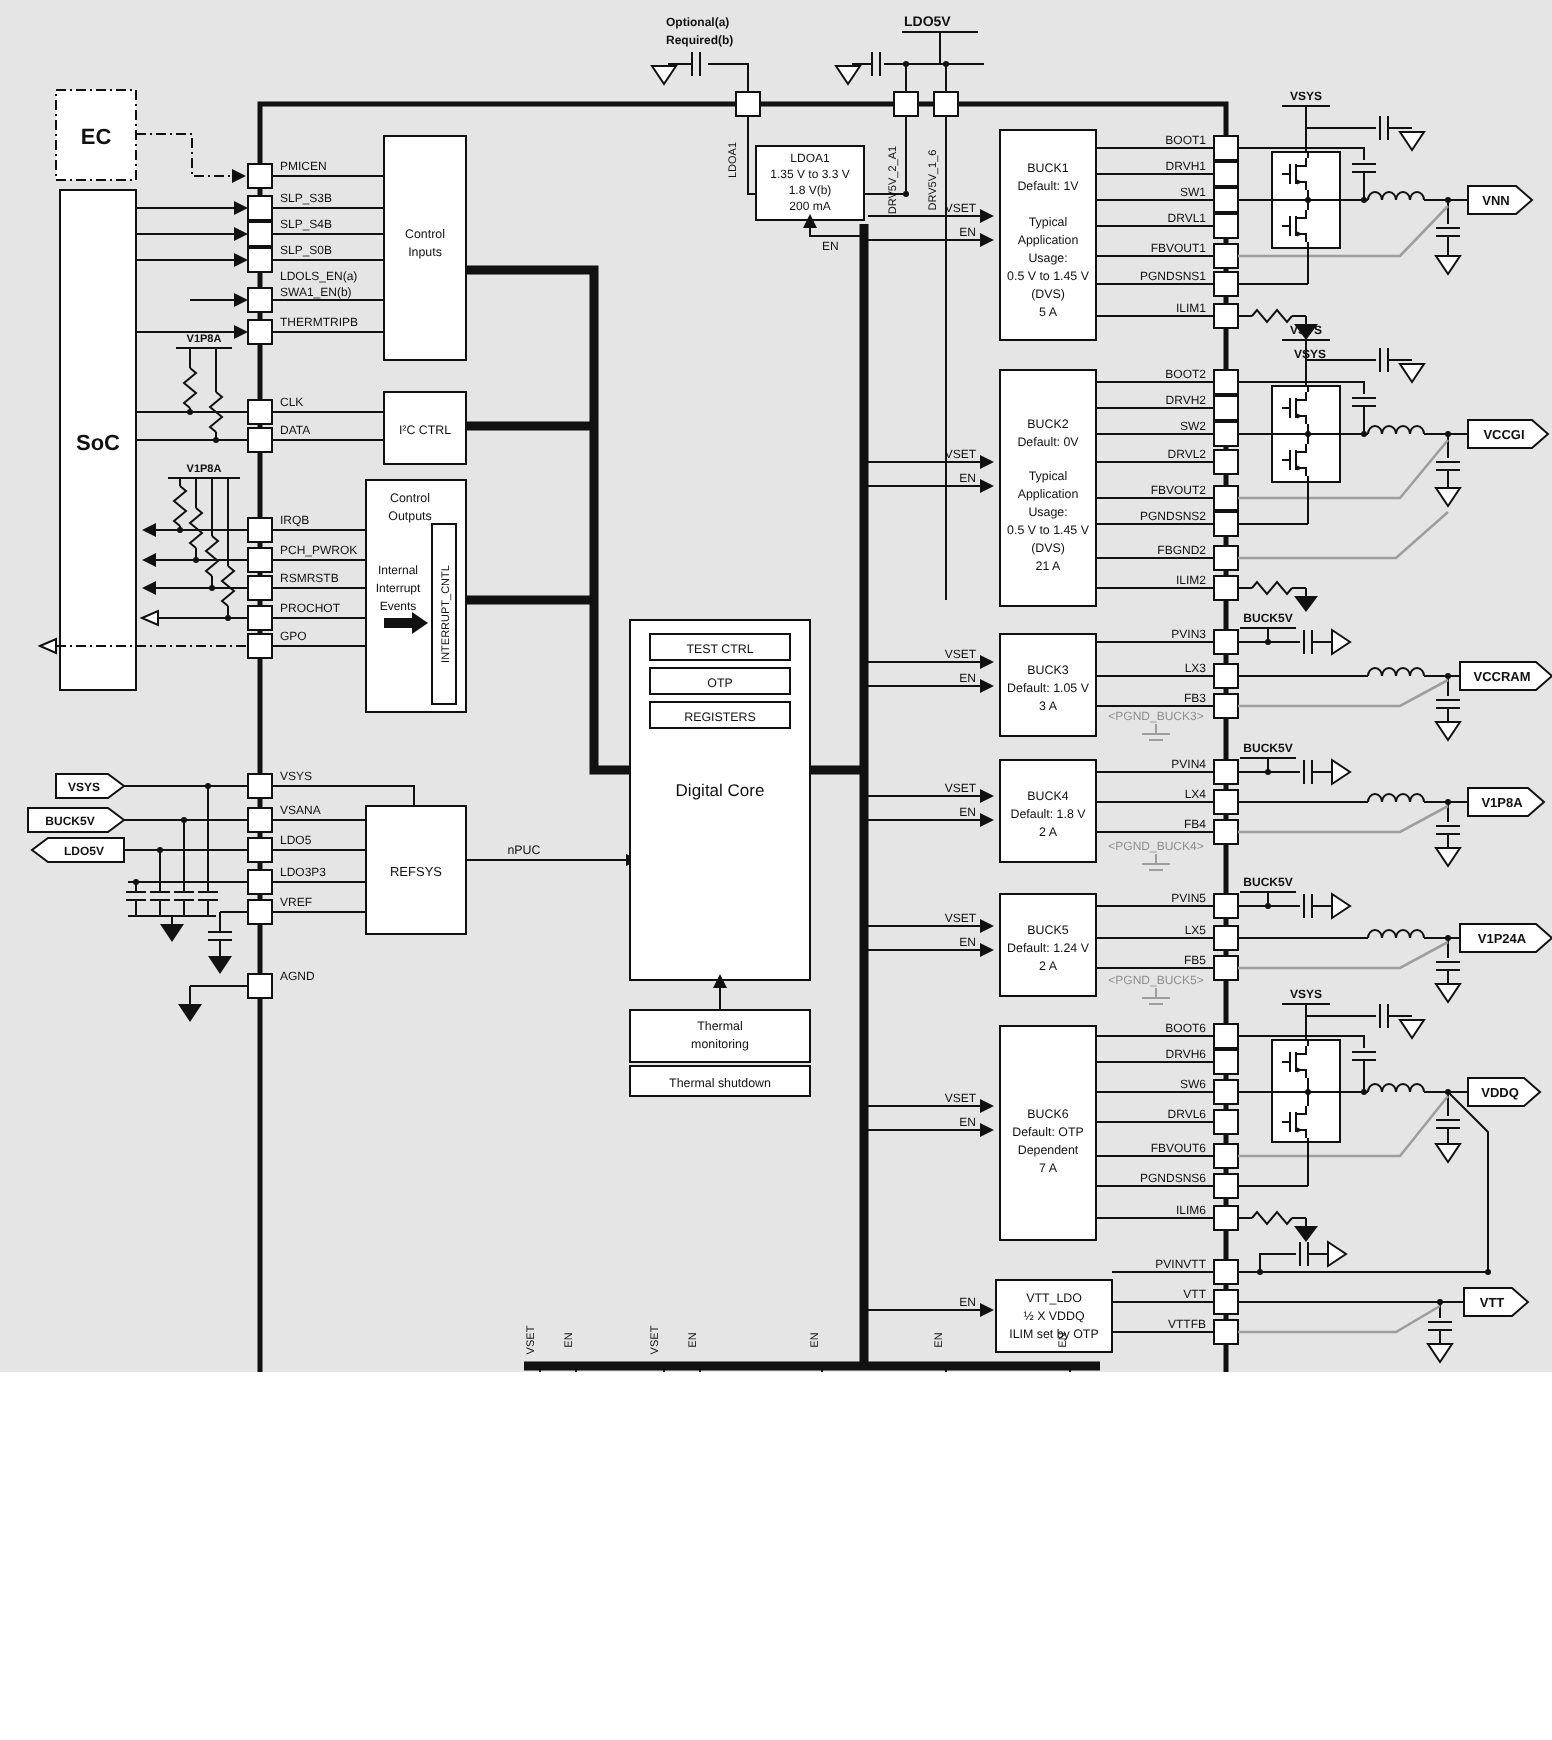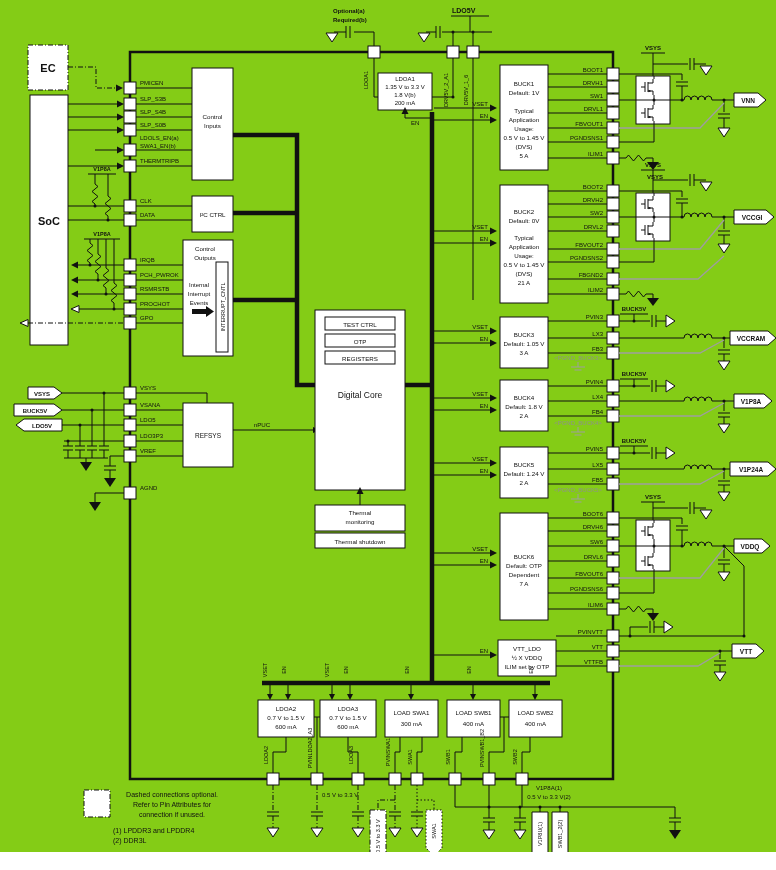--- a/index.html
+++ b/index.html
@@ -1,16 +1,16 @@
 <!DOCTYPE html>
 <html><head>
 <meta charset="utf-8">
 <style>
   html,body{margin:0;padding:0;background:#fff;}
-  .page{width:776px;height:852px;position:relative;background:#84cc16;}
+  .page{width:776px;height:686px;position:relative;background:#e5e5e5;}
   svg text{font-family:"Liberation Sans",sans-serif;fill:#111;}
   .t5{font-size:5.5px}.t6{font-size:6px}.t62{font-size:6.2px}.t65{font-size:6.5px}
   .t7{font-size:7px}.t8{font-size:8.5px}.t11{font-size:11px}
   .b{font-weight:bold}.mid{text-anchor:middle}.end{text-anchor:end}
   .g{fill:#8f8f8f}
   .w{stroke:#111;stroke-width:1;fill:none}
   .w2{stroke:#111;stroke-width:2.5;fill:none}
   .thk{stroke:#111;stroke-width:4.5;fill:none}
   .gw{stroke:#9e9e9e;stroke-width:1.3;fill:none}
   .gx{stroke:#9e9e9e;stroke-width:1;fill:none}

